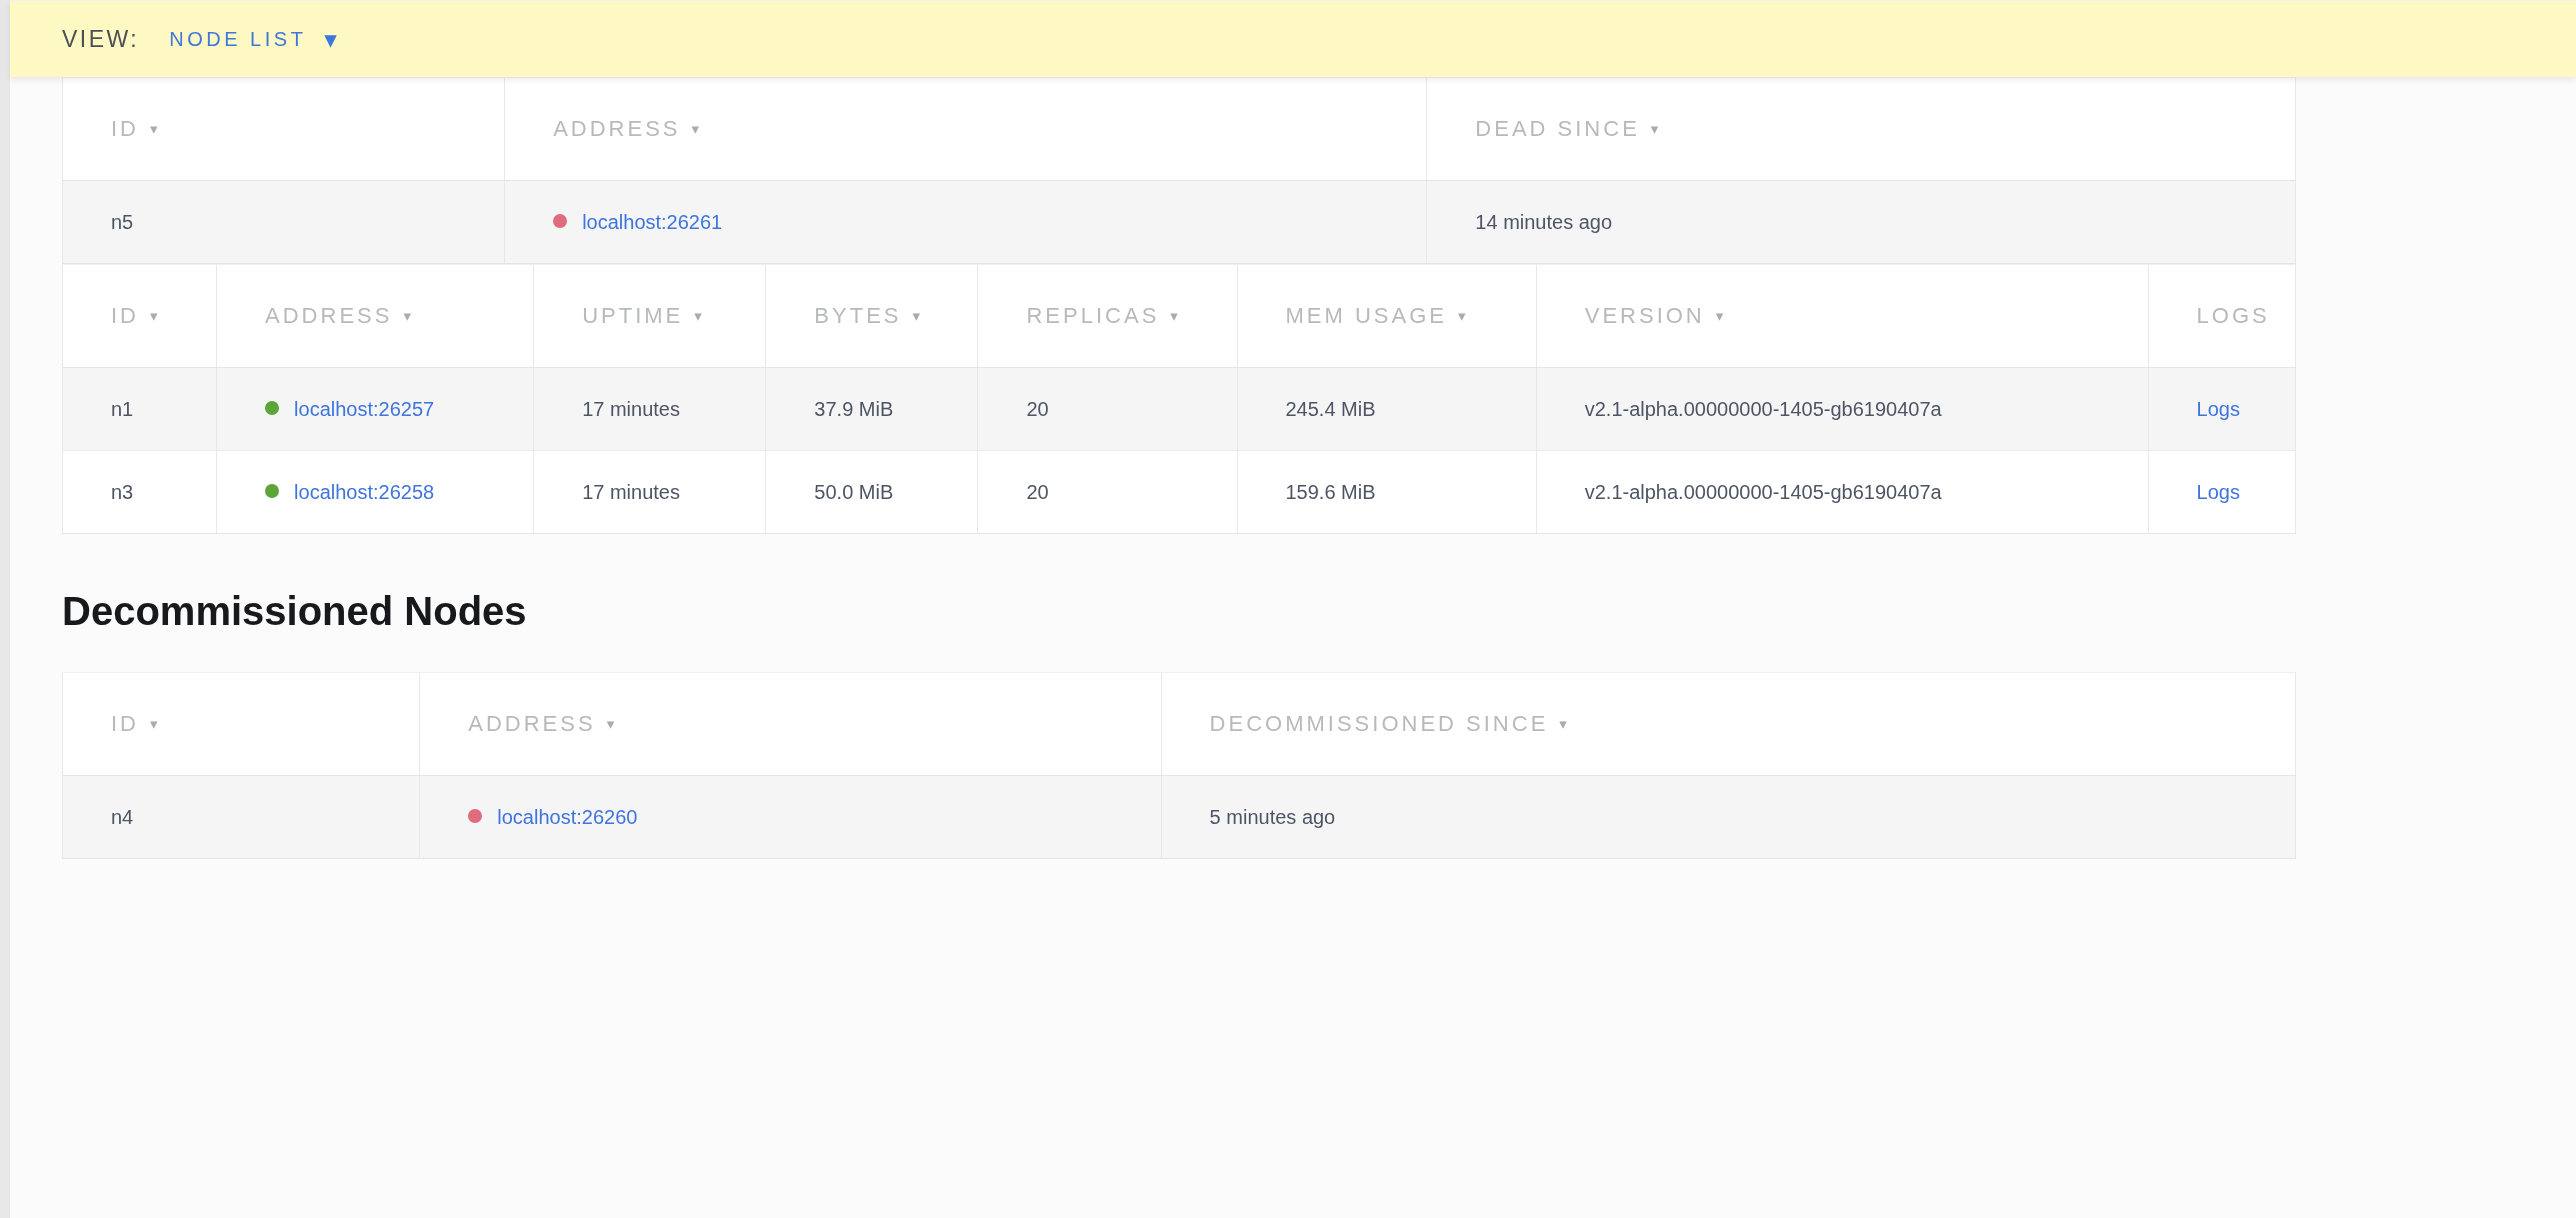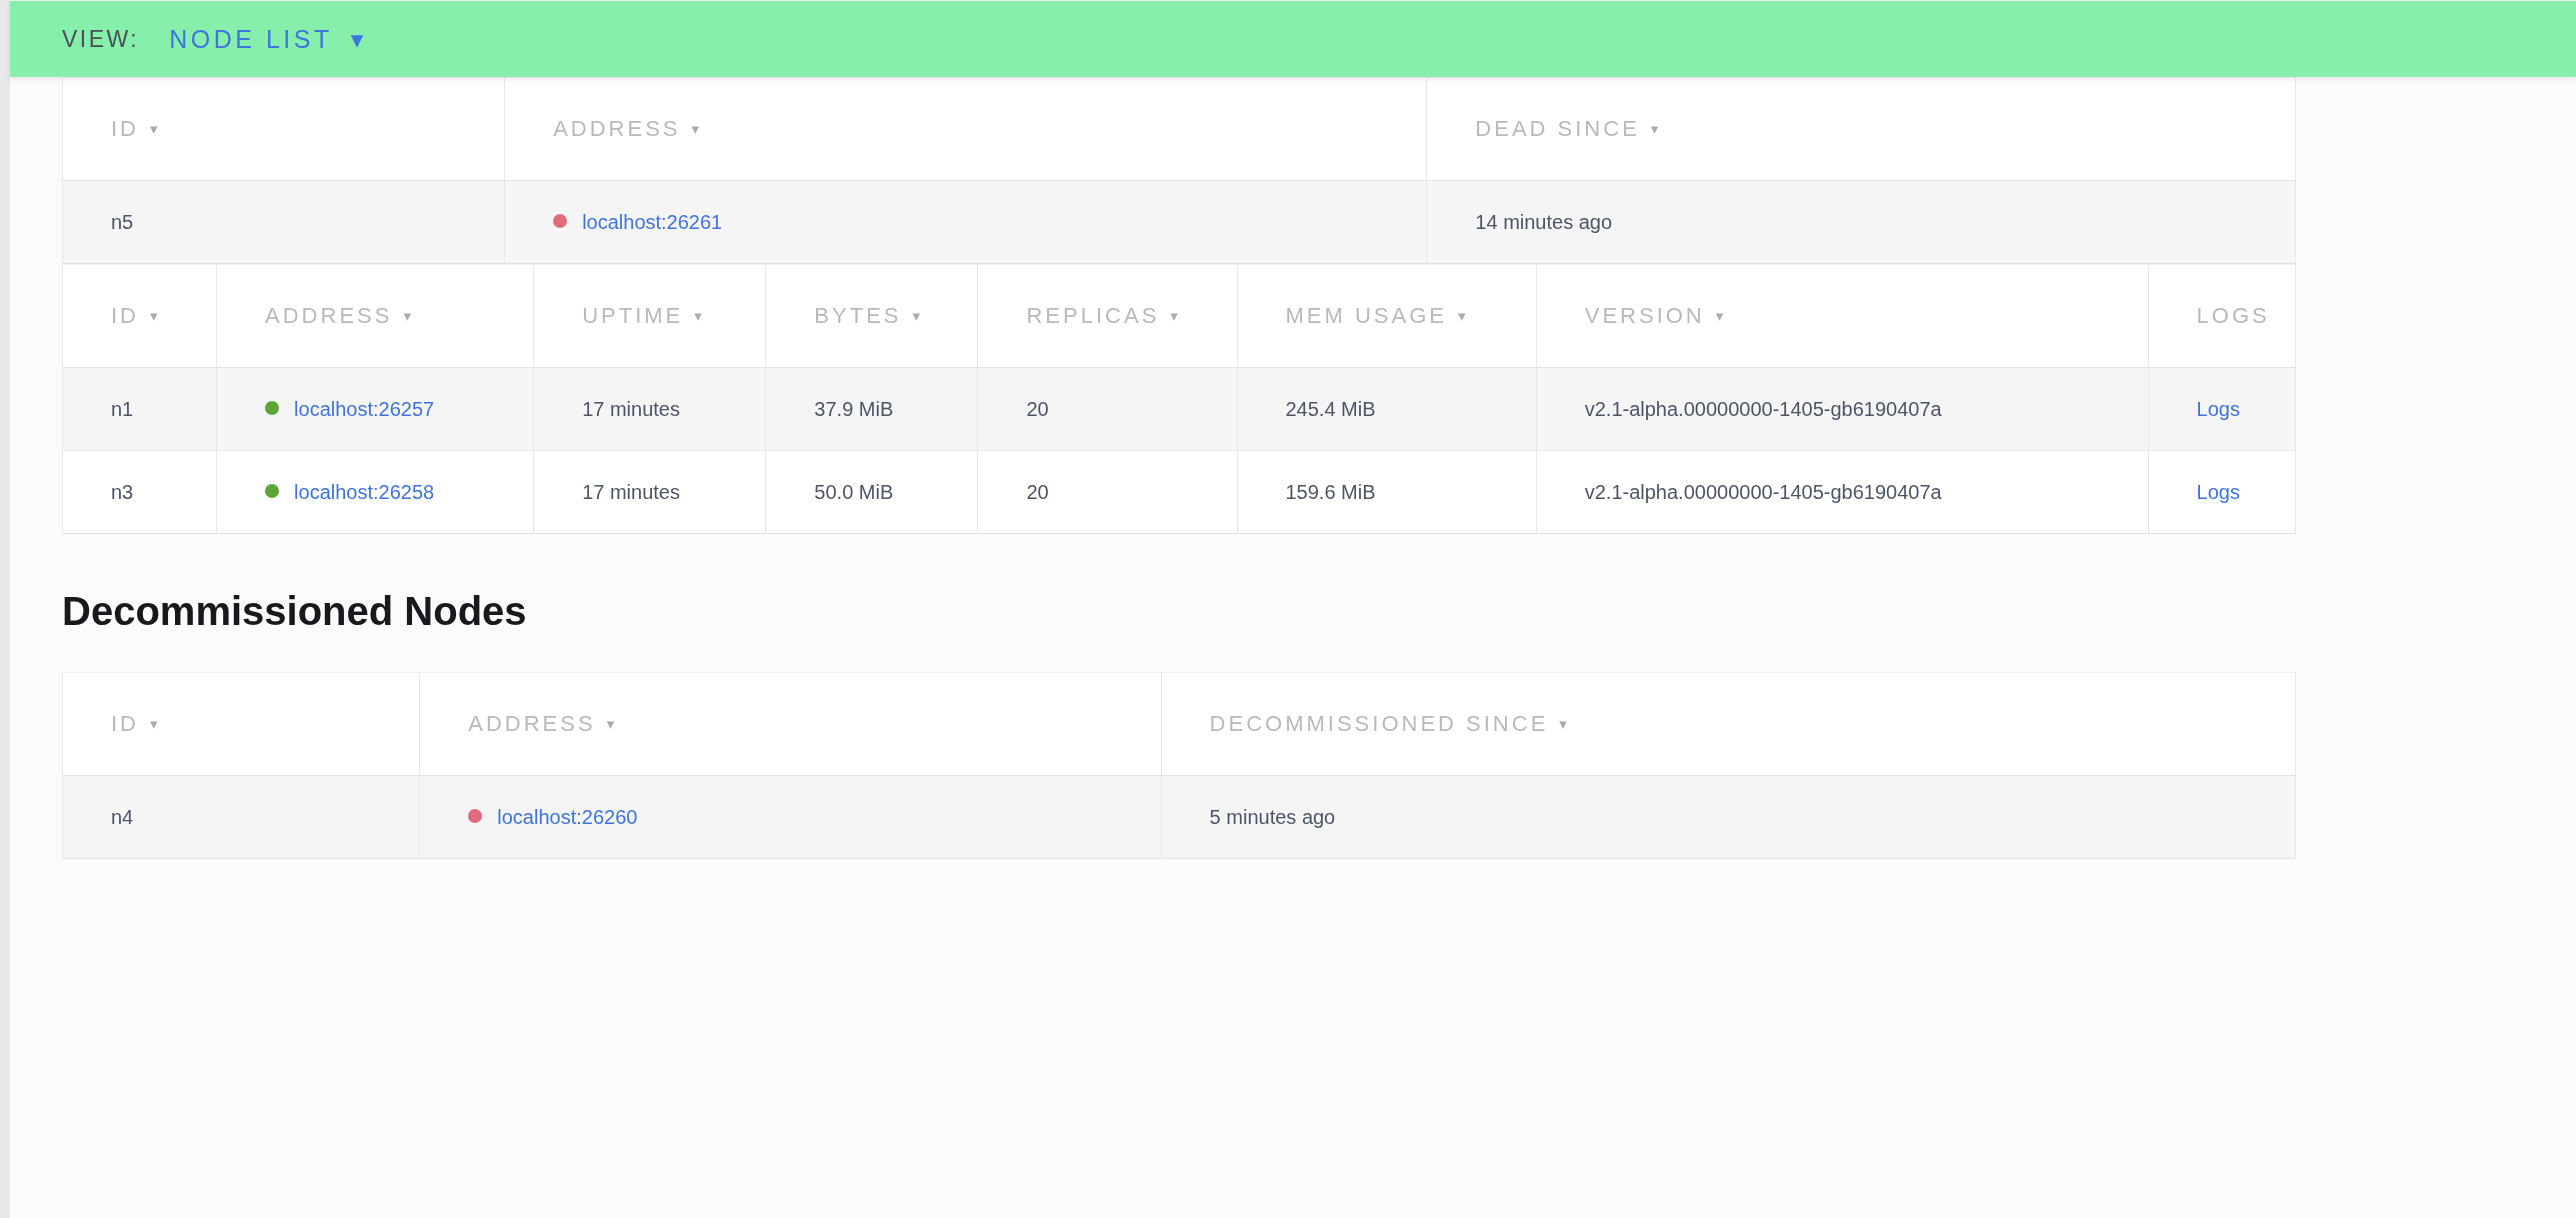--- a/index.html
+++ b/index.html
@@ -11,38 +11,38 @@
     position: relative;
   }
   .left-gutter {
     position: absolute; left: 0; top: 0;
     width: 10px; height: 100%;
     background: #e7e7e7;
   }
   .topbar {
     margin-left: 10px;
     height: 77px;
-    background: #86efac;
+    background: #fef9c3;
     border-top: 1px solid #f1f1f1;
     box-shadow: 0 3px 6px rgba(0,0,0,0.08);
     display: flex; align-items: center;
     padding-left: 52px;
     position: relative; z-index: 2;
   }
   .view-label {
     font-size: 23px; letter-spacing: 2.5px;
     color: #4b4f57; font-weight: 400;
   }
   .view-dropdown {
     margin-left: 30px;
     display: flex; align-items: center;
     cursor: pointer;
   }
   .view-selected {
-    font-size: 25px; letter-spacing: 3.5px;
+    font-size: 20px; letter-spacing: 3.5px;
     color: var(--accent); font-weight: 400;
   }
   .view-caret {
     color: var(--accent);
     font-size: 25px; line-height: 1;
     margin-left: 18px;
   }
   main { margin-left: 10px; padding: 0 20px 0 52px; }
   .section h2 {
     font-size: 40px;

